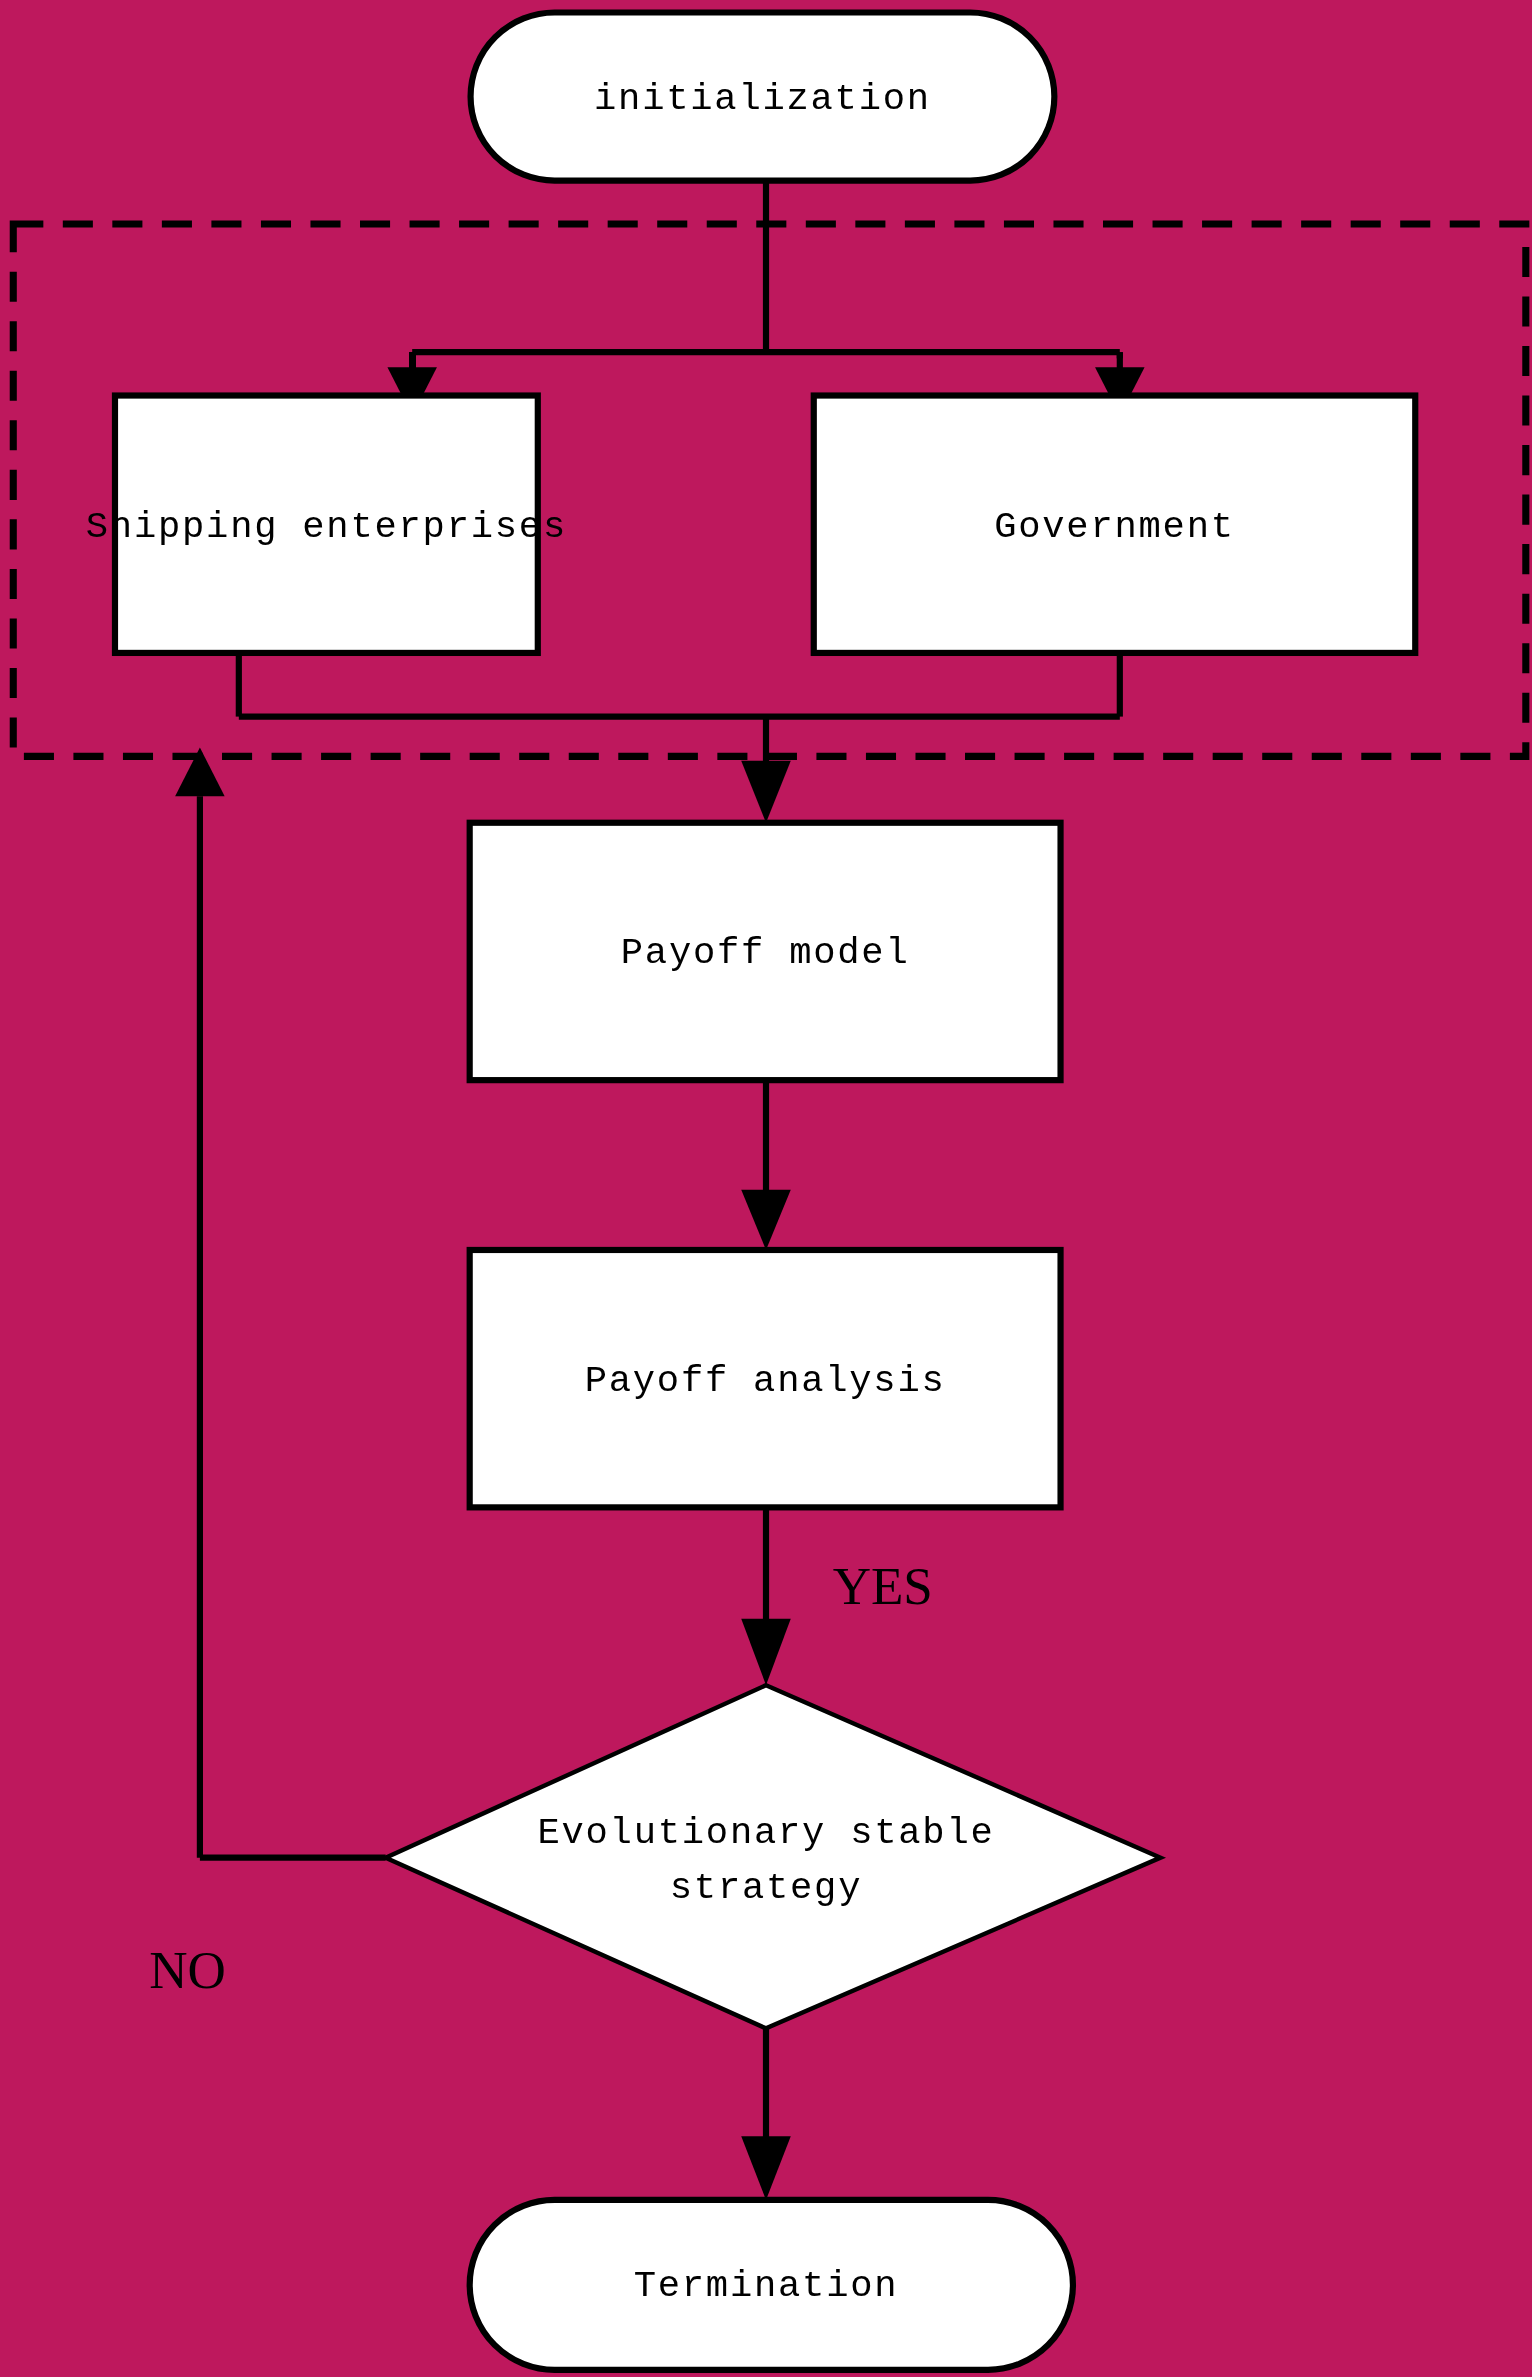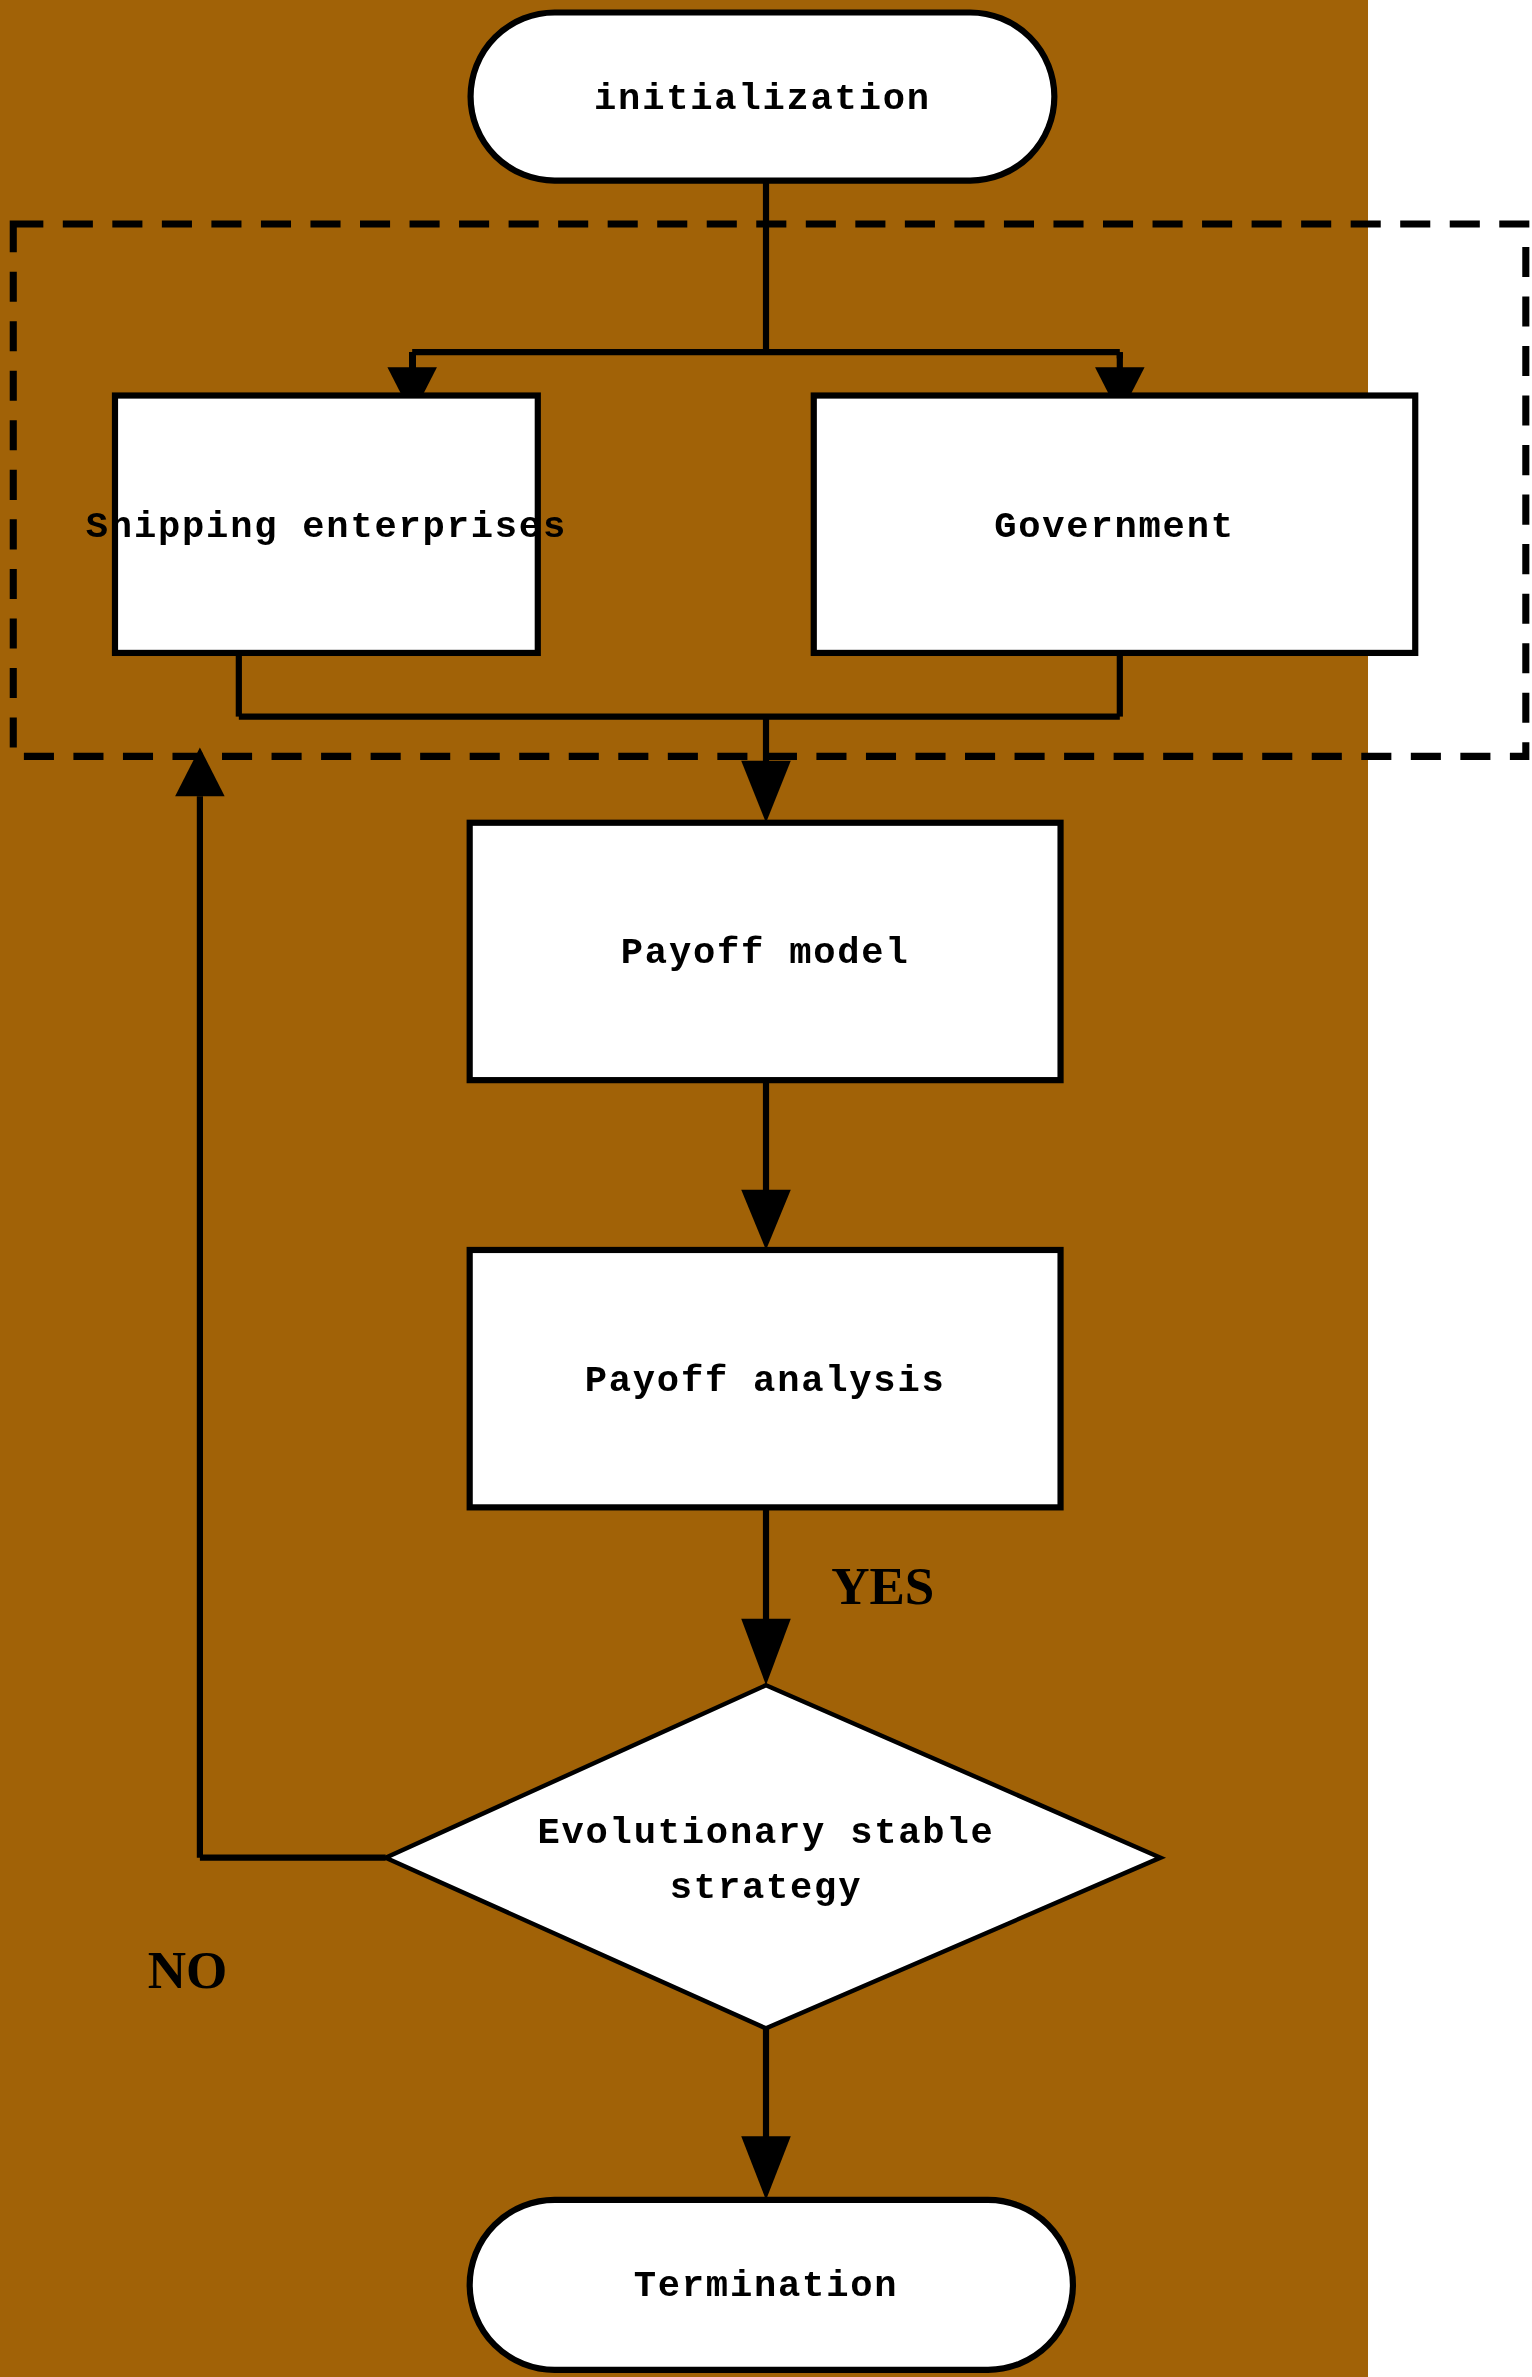--- a/index.html
+++ b/index.html
@@ -8,24 +8,23 @@
     background: #ffffff;
   }
   body {
     width: 1532px;
     height: 2377px;
     font-family: "Liberation Mono", "DejaVu Sans Mono", monospace;
     overflow: hidden;
   }
   #flowchart-root {
     position: relative;
-    width: 1368px;
+    width: 1532px;
     height: 2377px;
-    background: #a16207;
-    font-weight: bold;
+    background: #be185d;
   }
   svg.chart-canvas {
     display: block;
     width: 1532px;
     height: 2377px;
   }
   .node-shape {
     fill: #ffffff;
     stroke: #000000;
     stroke-width: 7;

